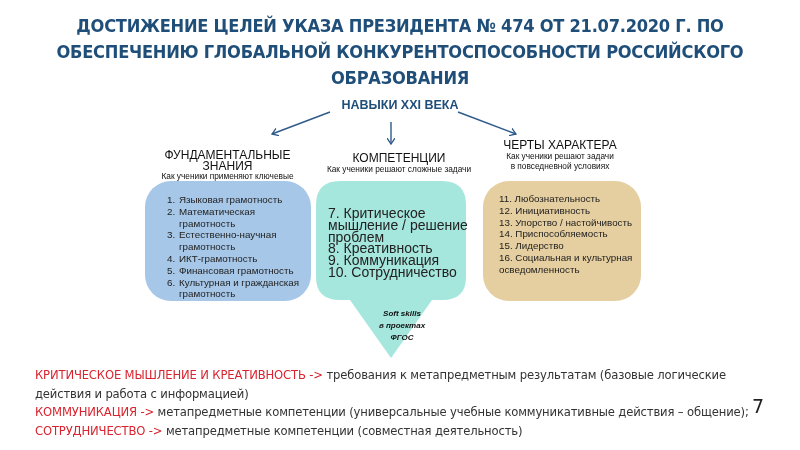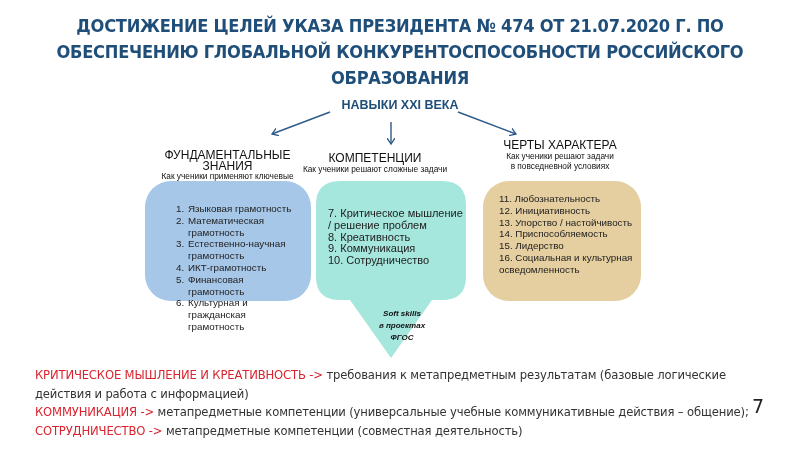--- a/index.html
+++ b/index.html
@@ -29,26 +29,26 @@
   }
   .col-head .h { font-weight: normal; font-size: 12px; }
   .box {
     position: absolute; border-radius: 26px;
     font-size: 9.8px; line-height: 11.8px; color: #222;
     font-family: "Liberation Sans", sans-serif;
     box-sizing: border-box;
   }
   .box-blue { left: 145px; top: 181px; width: 166px; height: 120px; background: #a6c7e8; padding: 13px 10px 0 20px; }
   .box-tan  { left: 483px; top: 181px; width: 158px; height: 120px; background: #e5ce9f; padding: 12px 8px 0 16px; }
-  .box-blue ol { margin: 9px; padding-left: 13px; }
+  .box-blue ol { margin: 0; padding-left: 13px; }
   .box-blue li { padding-left: 1px; }
   .teal-shape { position: absolute; left: 314px; top: 181px; }
   .teal-text {
     position: absolute; left: 328px; top: 208px; width: 140px;
-    font-size: 11px; line-height: 11.8px; color: #222;
+    font-size: 14px; line-height: 11.8px; color: #222;
   }
   .soft {
     position: absolute; left: 352px; top: 308px; width: 100px; text-align: center;
     font-weight: bold; font-style: italic; font-size: 8px; line-height: 12px; color: #111;
   }
   .bottom {
     position: absolute; left: 35px; top: 366px; width: 745px;
     font-family: "DejaVu Sans", sans-serif; font-size: 11.6px; line-height: 18.5px; color: #333;
     letter-spacing: -0.15px;
   }
@@ -79,21 +79,21 @@
   <line x1="391" y1="122" x2="391" y2="144" stroke="#2e5b8a" stroke-width="1.4" marker-end="url(#ah)"></line>
   <line x1="458" y1="112" x2="516" y2="134" stroke="#2e5b8a" stroke-width="1.4" marker-end="url(#ah)"></line>
 </svg>
 
 <div class="col-head" style="left:140px; top:150px; width:175px;">
   <div class="h">ФУНДАМЕНТАЛЬНЫЕ ЗНАНИЯ</div>
   <div>Как ученики применяют ключевые</div>
   <div>навыки в повседневной жизни</div>
 </div>
 
-<div class="col-head" style="left:284px; top:153px; width:182px;">
+<div class="col-head" style="left:308px; top:153px; width:182px;">
   <div class="h">КОМПЕТЕНЦИИ</div>
   <div>Как ученики решают сложные задачи</div>
 </div>
 
 <div class="col-head" style="left:470px; top:140px; width:180px;">
   <div class="h">ЧЕРТЫ ХАРАКТЕРА</div>
   <div>Как ученики решают задачи</div>
   <div>в повседневной условиях</div>
 </div>
 

